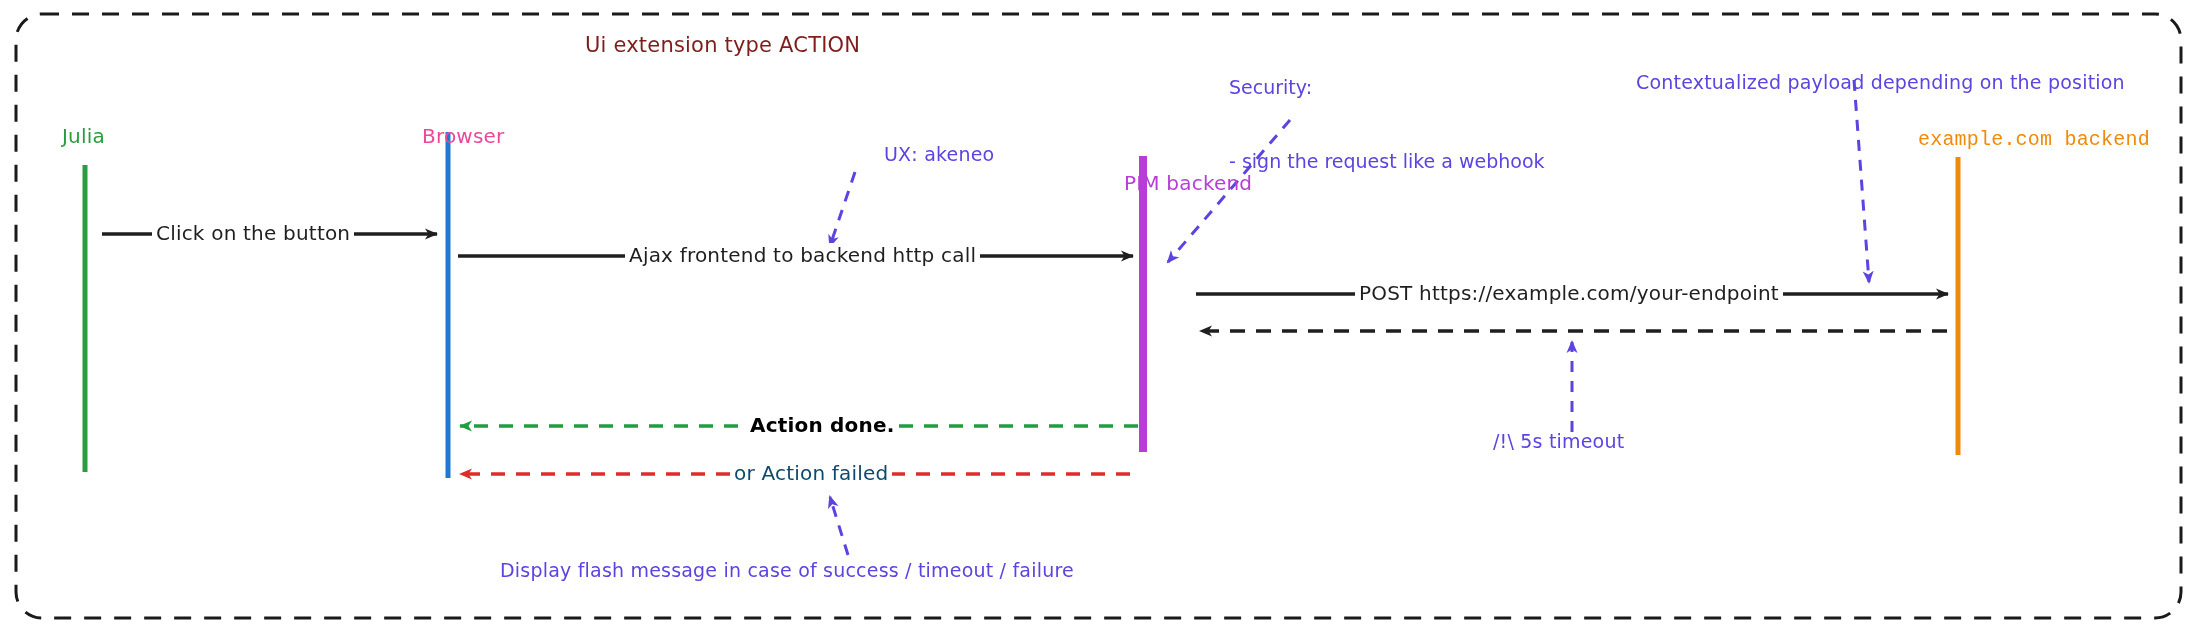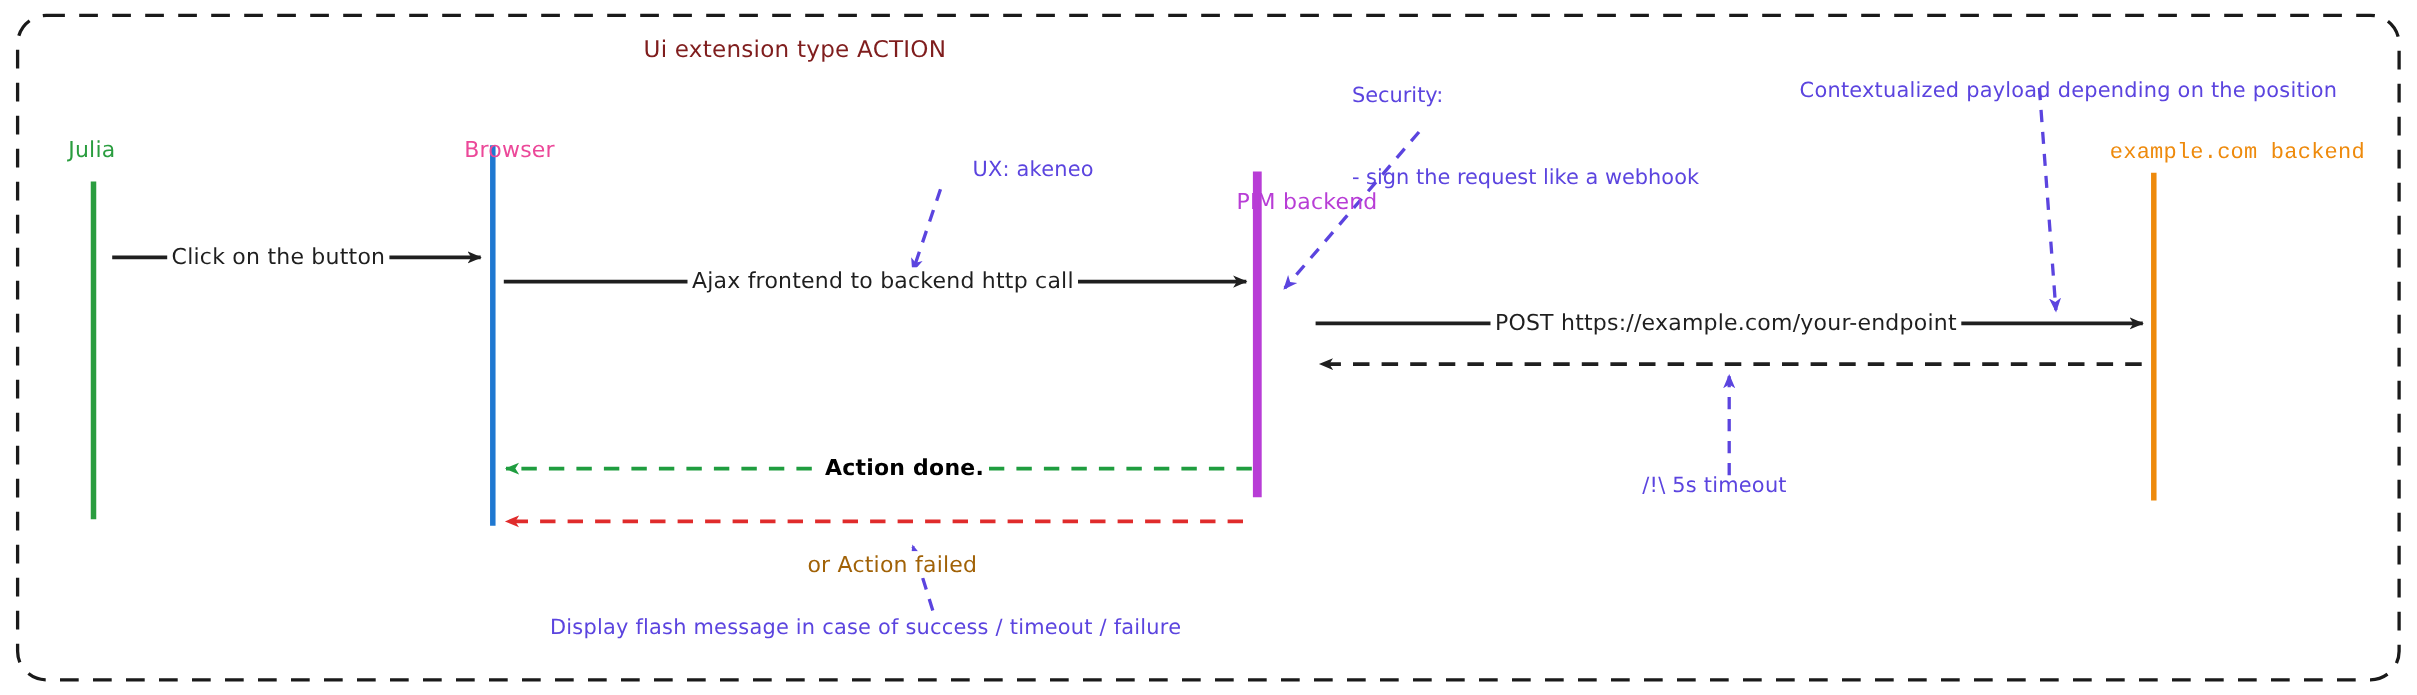--- a/index.html
+++ b/index.html
@@ -48,21 +48,21 @@
   }
   .note-blk {
     position: absolute;
     font-family: "DejaVu Sans", sans-serif;
     font-size: 19px;
     color: #5b44df;
     line-height: 1.3;
     white-space: pre;
   }
   .msg-green { color: #000000; font-weight: bold; }
-  .msg-red   { color: #a16207; margin-top: 40px; }
+  .msg-red   { color: #0c4a6e; }
 </style>
 </head>
 <body>
 
 <div id="canvas">
 
   <svg id="frame-svg" viewBox="0 0 2197 632">
     <defs>
       <marker id="arr-black" markerWidth="14" markerHeight="12" refX="12" refY="6" orient="auto" markerUnits="userSpaceOnUse">
         <path d="M0,0.5 L13,6 L0,11.5 L3.5,6 Z" fill="#1f1f1f"></path>

